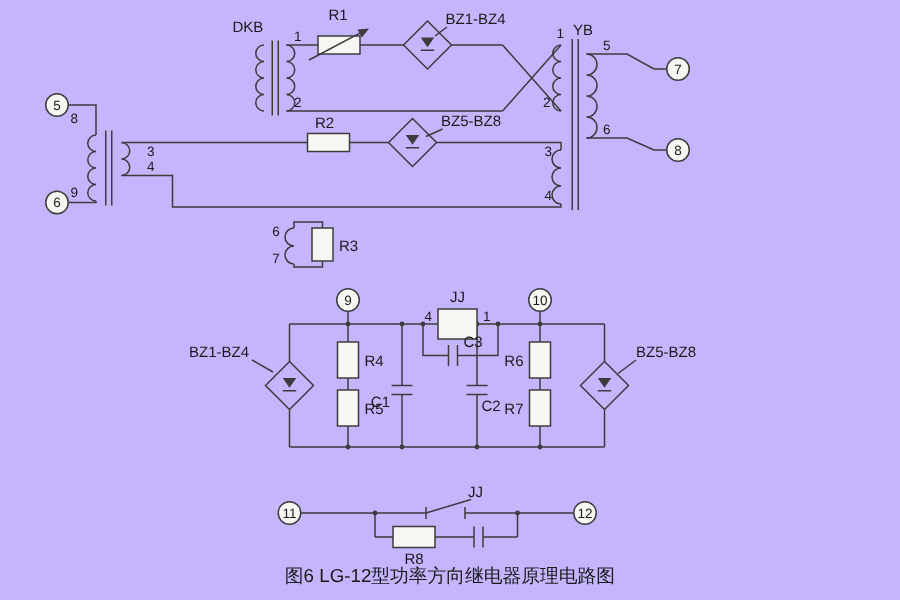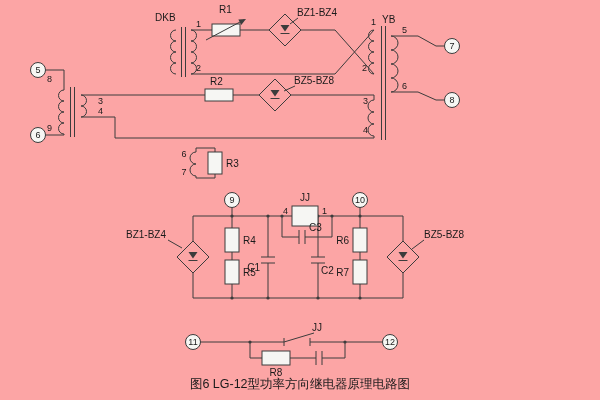--- a/index.html
+++ b/index.html
@@ -1,17 +1,17 @@
 <!DOCTYPE html>
 <html><head>
 <meta charset="utf-8">
 <style>
   html,body { margin:0; padding:0; background:#e9e9e7; }
   .stage {
-    width:600px; height:400px; background:#fca5a5; position:relative;
+    width:600px; height:400px; background:#c4b5fd; position:relative;
     font-family:"Liberation Sans","DejaVu Sans",sans-serif; overflow:hidden;
   }
   svg { display:block; }
   .lbl { fill:#1a1a1a; stroke:none; font-family:"Liberation Sans","DejaVu Sans",sans-serif; }
   .s9  { font-size:9px; }
   .s10 { font-size:10px; }
   .s12 { font-size:12.5px; }
   .wire { stroke:#3c3c3c; stroke-width:1; fill:none; }
   .boxc { stroke:#3c3c3c; stroke-width:1; fill:#f6f6f3; }
   .solid{ fill:#3c3c3c; stroke:none; }

